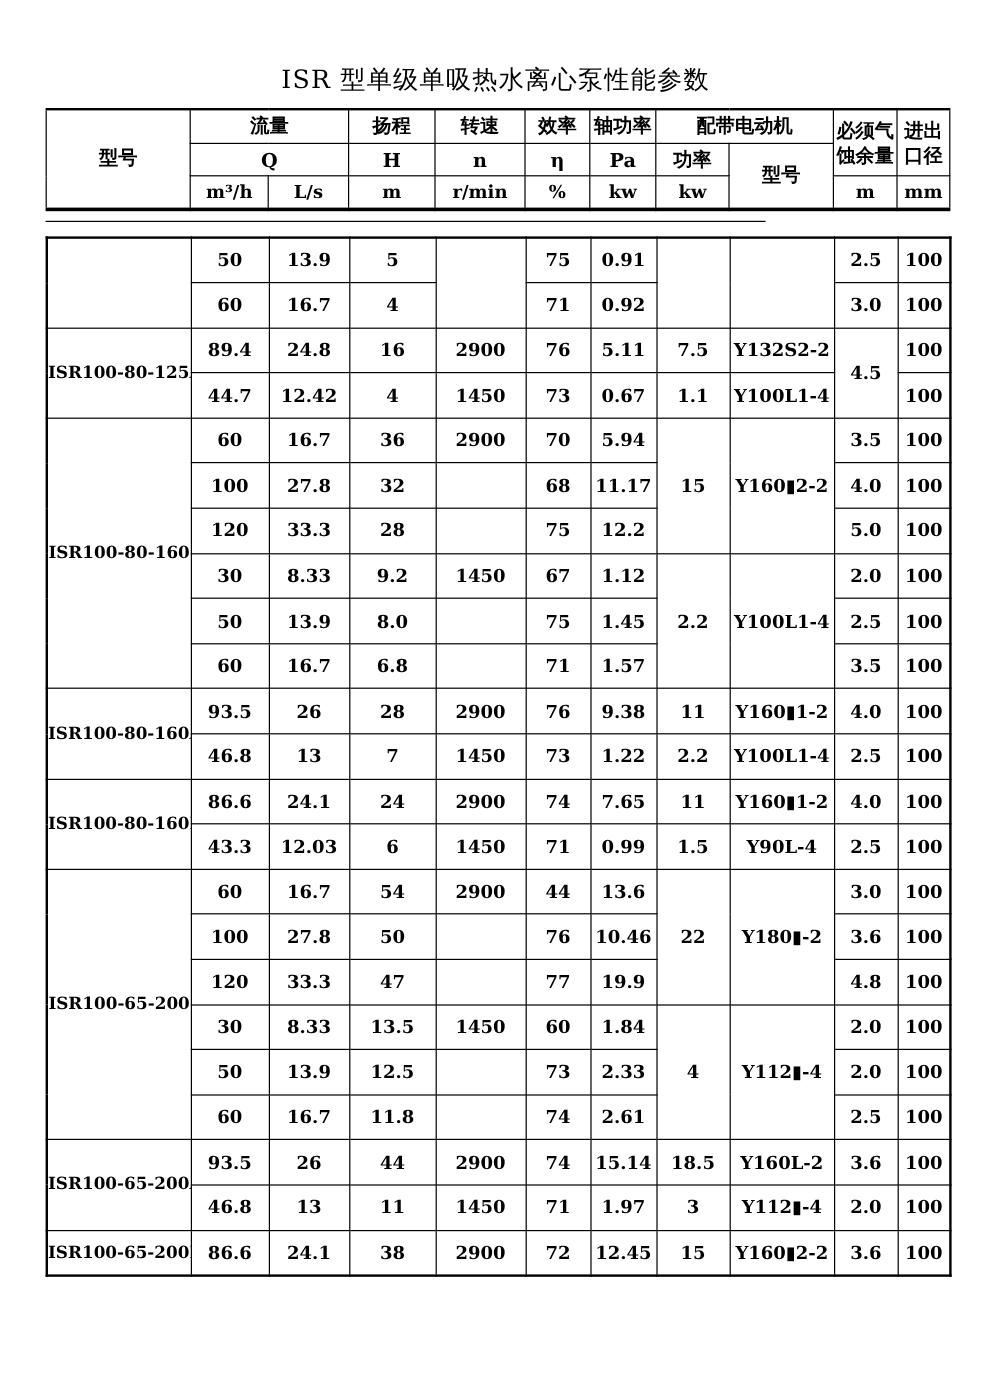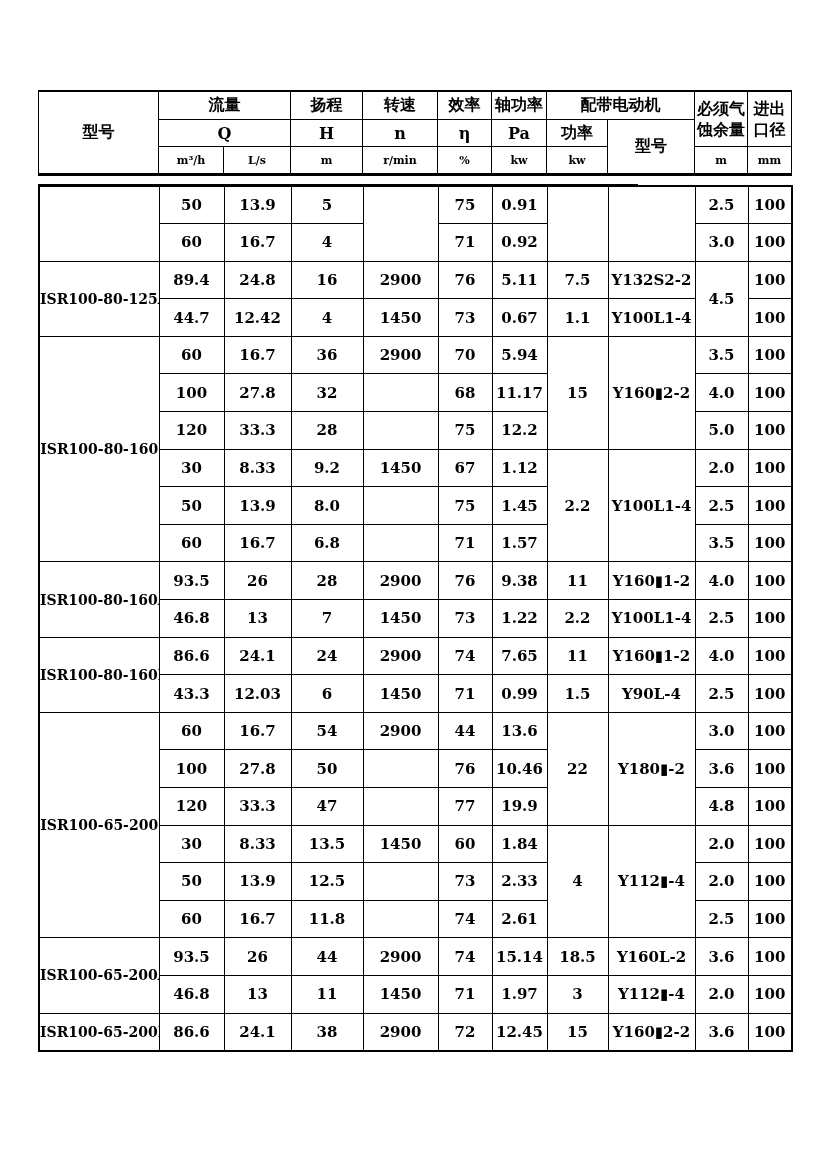--- a/index.html
+++ b/index.html
@@ -39,44 +39,45 @@
   .hdr {
     position: absolute;
     top: 90px;
     left: 38px;
     width: 753px;
     font-size: 16px;
   }
   .hdr { border-top: 2px solid #000; border-bottom: 3px solid #000; }
   .hdr td.rA { height: 27px; }
   .hdr td.rB { height: 26px; }
-  .hdr td.rC { height: 26px; font-size: 11px; }
+  .hdr td.rC { height: 26px; font-size: 15px; }
   .hdr .two-line { line-height: 21px; font-size: 16px; margin-top: 20px; }
   
   .body-wrap {
     position: absolute;
     top: 184px;
     left: 38px;
     width: 600px;
     border-top: 1px solid #000;
-    padding-top: 0;
+    padding-top: 12px;
   }
   .body-tbl {
     width: 753px;
     font-size: 15px;
     border: 2px solid #000;
   }
   .body-tbl tr { height: 37.6px; }
   .body-tbl td.model { font-size: 14px; letter-spacing: 0; }
 </style>
 </head>
 <body>
 
 <div class="sheet">
 
+  <div class="title">ISR 型单级单吸热水离心泵性能参数</div>
 
   <table class="hdr">
     <colgroup>
       <col style="width:120px">
         <col style="width:65px">
         <col style="width:67px">
       <col style="width:72px">
         <col style="width:75px">
         <col style="width:54px">
       <col style="width:55px">

